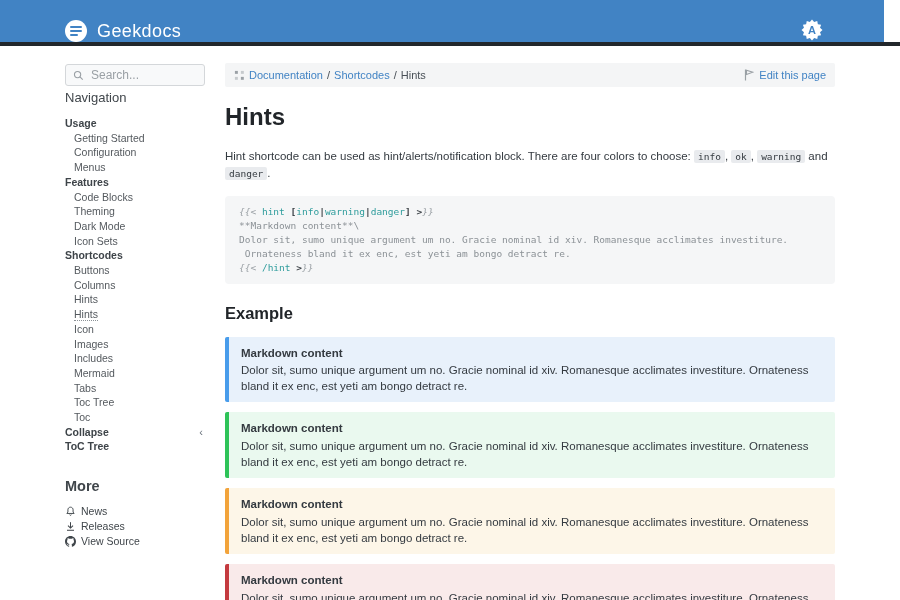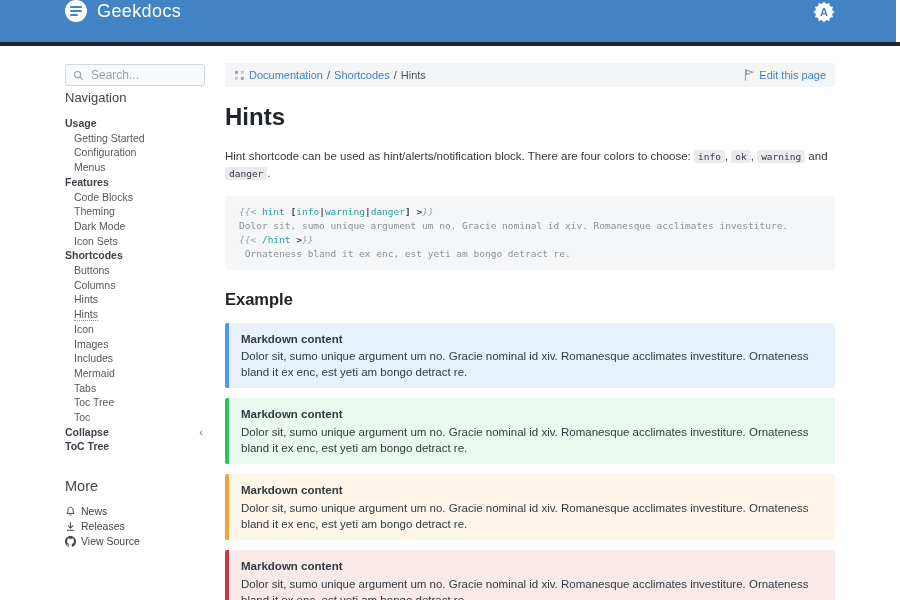--- a/index.html
+++ b/index.html
@@ -11,22 +11,22 @@
     --code-plain:#8b9196;
   }
   *{box-sizing:border-box}
   html,body{margin:0;padding:0}
   body{
     width:900px;height:600px;position:relative;overflow:hidden;
     background:#ffffff;font-family:"Liberation Sans",sans-serif;color:#343a40;
   }
   
   .header{
-    position:absolute;top:0;left:0;right:4px;height:42px;background:var(--header-bg);
-    display:flex;align-items:flex-start;padding:0 60px 0 65px;gap:24px;
+    position:absolute;top:0;left:0;right:16px;height:42px;background:var(--header-bg);
+    display:flex;align-items:flex-end;padding:0 60px 0 65px;gap:24px;
   }
   .brand{display:flex;align-items:center;gap:10px;color:#fff;cursor:pointer}
   .logo-circle{
     width:22px;height:22px;border-radius:50%;background:#fff;
     display:flex;flex-direction:column;justify-content:center;align-items:center;gap:2px;
   }
   .logo-circle i{display:block;height:2px;background:var(--header-bg);border-radius:1px}
   .logo-circle i:nth-child(1){width:12px}
   .logo-circle i:nth-child(2){width:12px}
   .logo-circle i:nth-child(3){width:8px;align-self:flex-start;margin-left:5px}
@@ -44,21 +44,21 @@
     border:none;outline:none;background:transparent;width:100%;
     font-family:"Liberation Sans",sans-serif;font-size:12px;color:#54595e;
   }
   .search-box input::placeholder{color:#9aa0a5}
   .nav-heading{font-size:13px;color:#40464b;margin:4px 0 11px 0;font-weight:400}
   .tree{font-size:10.5px;color:#54595e}
   .tree-section{display:flex;align-items:center;line-height:14.7px;font-weight:bold;color:#3e4449;cursor:pointer}
   .tree-section .chevron{margin-left:auto;color:#6a737d;font-weight:normal;font-size:11px;padding-right:2px}
   .tree-item{line-height:14.7px;padding-left:9px;cursor:pointer;color:#54595e}
   .tree-item.active span{border-bottom:1px dotted #8b9196}
-  .more-heading{font-size:14.5px;color:#40464b;margin:24px 0 10px 0;font-weight:400}
+  .more-heading{font-size:14.5px;color:#40464b;margin:24px 0 10px 0;font-weight:700}
   .more-item{display:flex;align-items:center;gap:5px;font-size:10.5px;color:#40464b;line-height:15px;cursor:pointer}
   .more-item .micon{width:11px;height:11px;display:inline-flex;align-items:center;justify-content:center}
   
   .main{position:absolute;left:225px;top:63px;width:610px}
   .toolbar{
     height:24px;background:#f4f5f6;border-radius:2px;
     display:flex;align-items:center;padding:0 9px;font-size:11px;gap:28px;
   }
   .breadcrumb{display:flex;align-items:center;gap:4px}
   .crumb-link{color:var(--link);cursor:pointer;text-decoration:none}
@@ -207,23 +207,24 @@
       <span>Edit this page</span>
     </div>
   </div>
 
   <h1 class="page-title">Hints</h1>
 
   <p class="intro" id="intro"><span>Hint shortcode can be used as hint/alerts/notification block. There are four colors to choose: </span><span class="chip">info</span><span>, </span><span class="chip">ok</span><span>, </span><span class="chip">warning</span><span> and </span><span class="chip">danger</span><span>.</span></p>
 
   <div class="codeblock" id="codeblock">
       <div class="code-line"><span class="tok-delim">{{&lt;</span><span class="tok-plain"> </span><span class="tok-kw">hint</span><span class="tok-plain"> </span><span class="tok-punct">[</span><span class="tok-kw">info</span><span class="tok-punct">|</span><span class="tok-kw">warning</span><span class="tok-punct">|</span><span class="tok-kw">danger</span><span class="tok-punct">]</span><span class="tok-plain"> </span><span class="tok-punct">&gt;</span><span class="tok-delim">}}</span></div>
+      <div class="code-line"><span class="tok-plain">**Markdown content**\</span></div>
       <div class="code-line"><span class="tok-plain">Dolor sit, sumo unique argument um no. Gracie nominal id xiv. Romanesque acclimates investiture.</span></div>
+      <div class="code-line"><span class="tok-plain"> Ornateness bland it ex enc, est yeti am bongo detract re.</span></div>
       <div class="code-line"><span class="tok-delim">{{&lt;</span><span class="tok-plain"> </span><span class="tok-kw">/hint</span><span class="tok-plain"> </span><span class="tok-punct">&gt;</span><span class="tok-delim">}}</span></div>
-      <div class="code-line"><span class="tok-plain"> Ornateness bland it ex enc, est yeti am bongo detract re.</span></div>
     </div>
 
   <h2 class="example-heading">Example</h2>
 
   <div class="hints" id="hints">
       <div class="hint" style="border-left-color: rgb(72, 156, 235); background: rgb(232, 241, 251);">
         <div class="hint-title">Markdown content</div>
         <div class="hint-body">Dolor sit, sumo unique argument um no. Gracie nominal id xiv. Romanesque acclimates investiture. Ornateness bland it ex enc, est yeti am bongo detract re.</div>
       </div>
       <div class="hint" style="border-left-color: rgb(46, 195, 88); background: rgb(234, 249, 239);">

